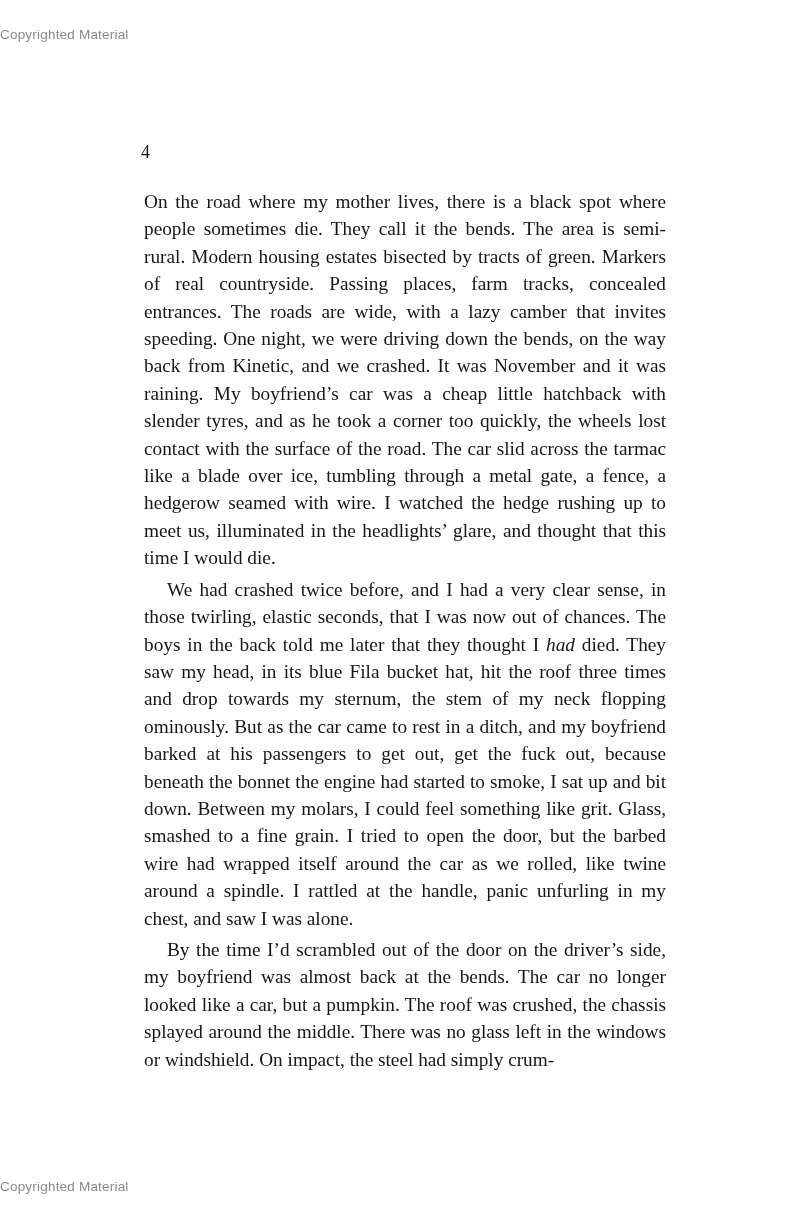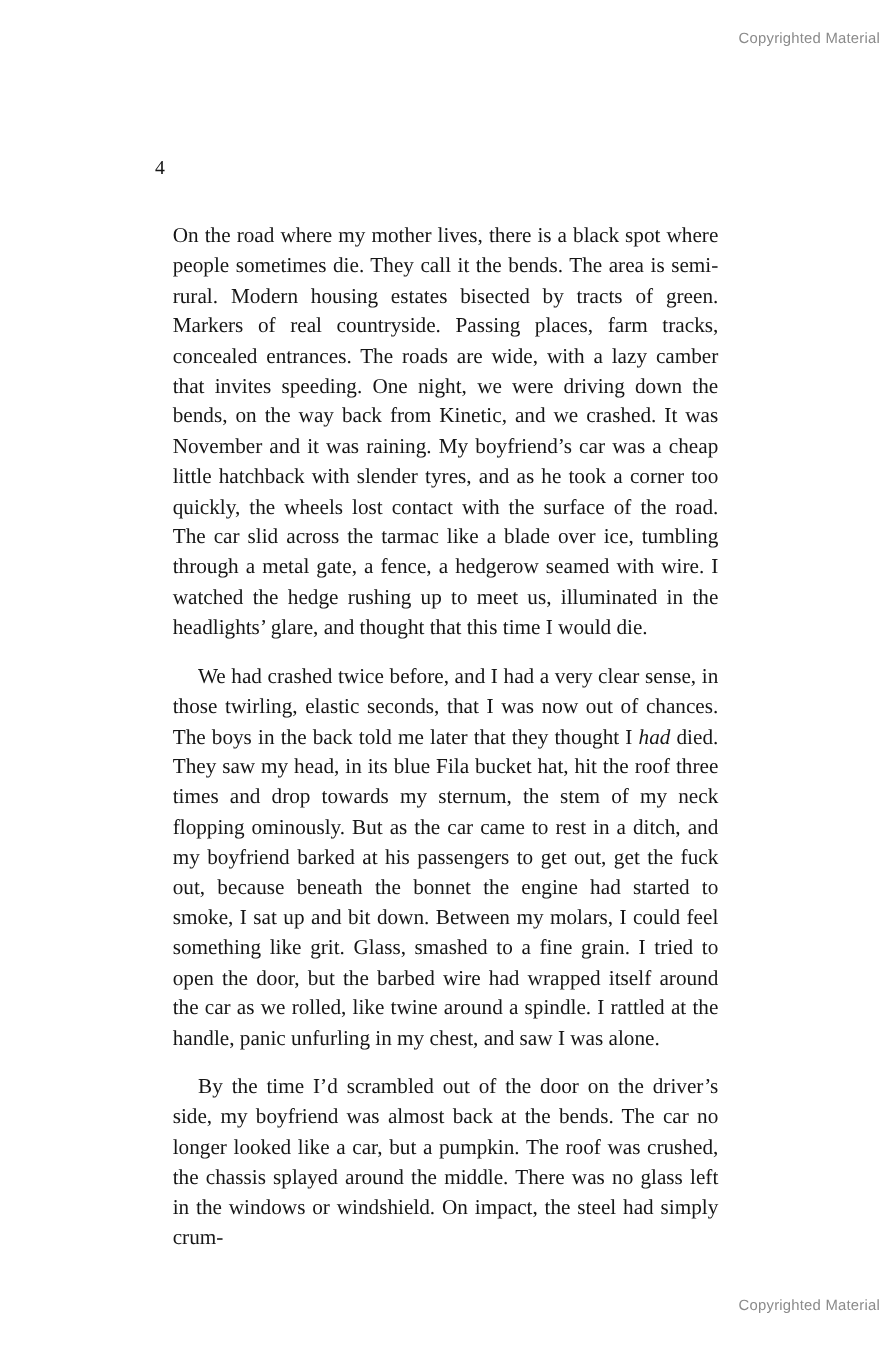--- a/index.html
+++ b/index.html
@@ -8,21 +8,21 @@
     position: relative;
     width: 800px;
     height: 1223px;
     background: #ffffff;
     overflow: hidden;
   }
   .watermark {
     position: absolute;
     left: 0;
     width: 100%;
-    text-align: right;
+    text-align: left;
     font-family: "Liberation Sans", sans-serif;
     font-size: 13.5px;
     letter-spacing: 0.2px;
     color: #8a8a8a;
   }
   .watermark.top { top: 27px; }
   .watermark.bottom { top: 1179px; }
   .page-number {
     position: absolute;
     left: 141px;
@@ -35,21 +35,21 @@
     position: absolute;
     left: 140px;
     top: 184px;
     width: 530px;
     font-family: "Liberation Serif", "DejaVu Serif", serif;
     font-size: 19.3px;
     line-height: 27.4px;
     color: #161616;
     text-align: justify;
   }
-  .para { text-align: justify; margin: 17px; }
+  .para { text-align: justify; margin: 4px; }
   .para.indent { text-indent: 23px; }
   .para em { }
 </style>
 </head>
 <body>
 
 <div class="page">
   <div class="watermark top">Copyrighted Material</div>
 
   <div class="page-number">4</div>

